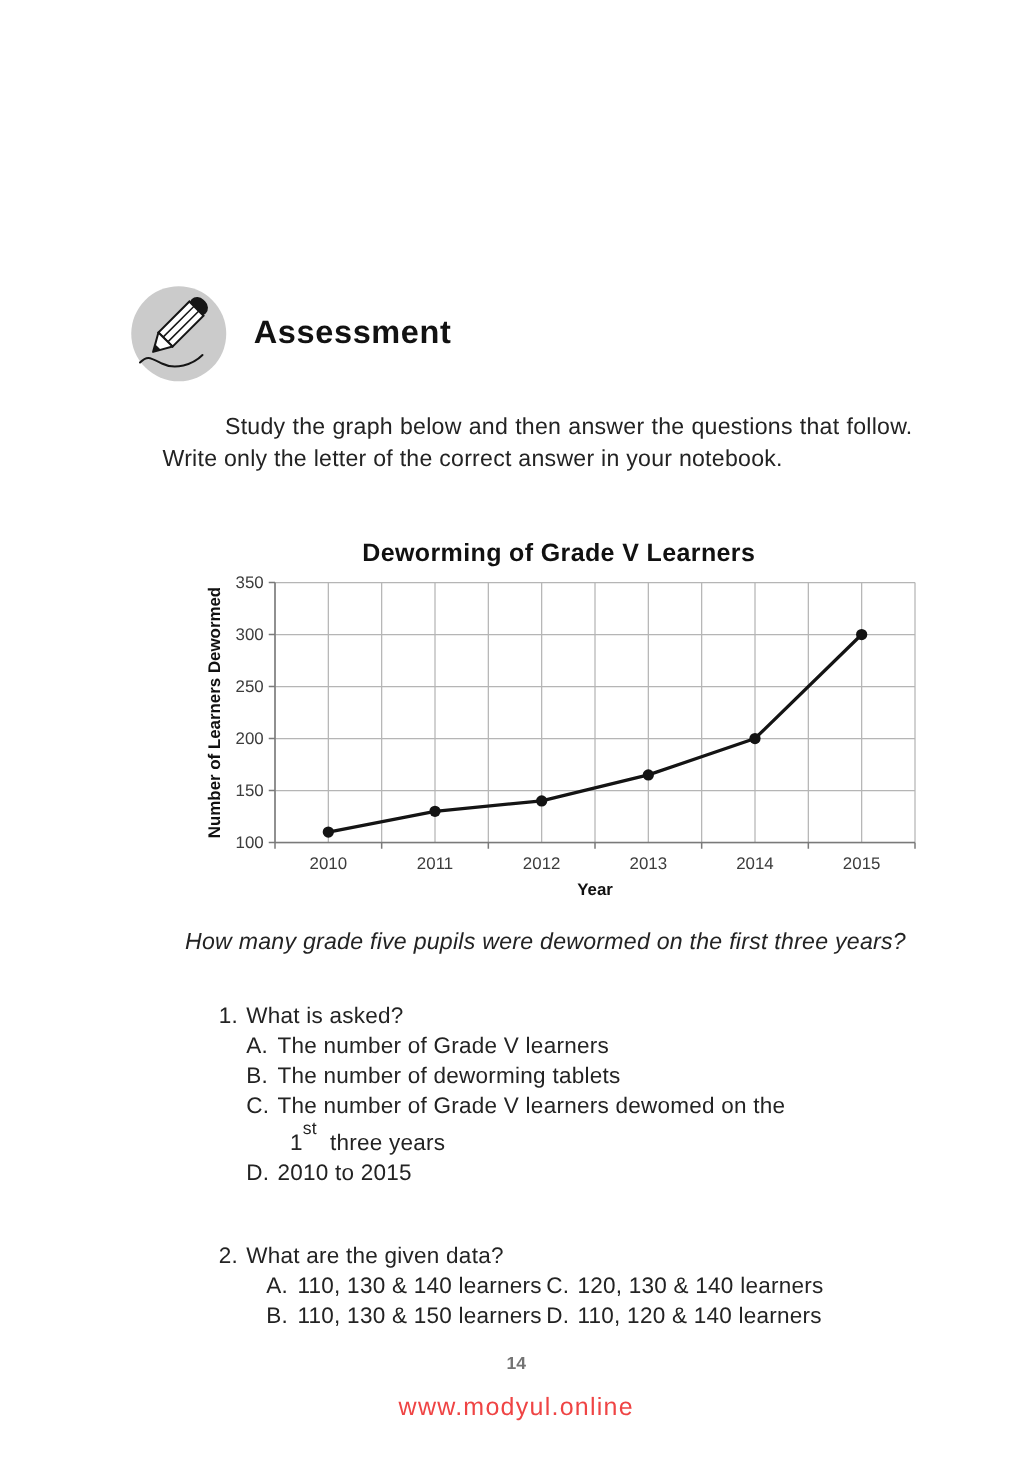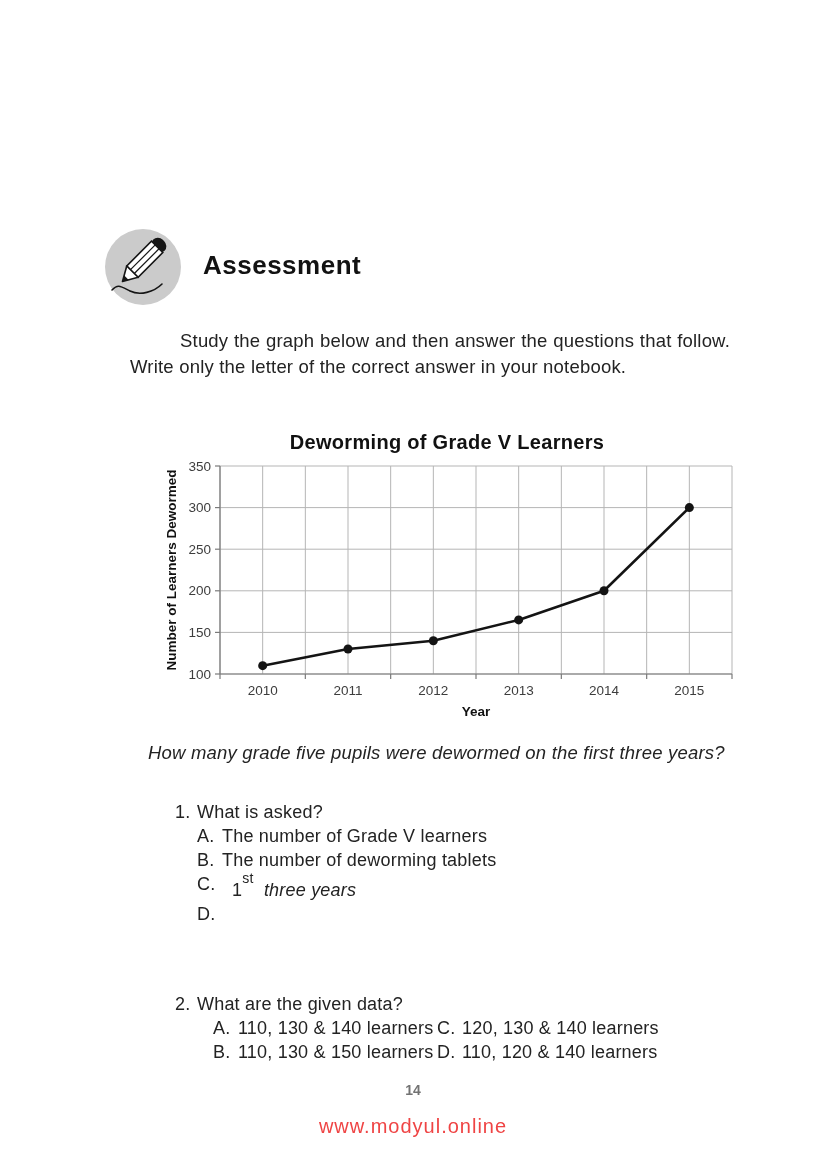--- a/index.html
+++ b/index.html
@@ -47,21 +47,21 @@
   .q1{left:175px;top:800px;width:560px;}
   .q2{left:175px;top:992px;width:600px;}
   .q-head{display:flex;}
   .q-num{width:22px;flex:none;}
   .q-options{margin-left:22px;}
   .q1-option{display:flex;}
   .opt-letter{width:25px;flex:none;}
   .opt-line2{margin-left:0;}
   .opt-line2.shift{margin-left:10px;}
   sup.ord{font-size:14px;position:relative;top:-6px;}
-  .pre{white-space:pre-wrap;font-style:italic;}
+  .pre{white-space:pre-wrap;}
   .q2-grid{display:grid;grid-template-columns:224px auto;margin-left:38px;}
   .q2-cell .opt-letter{display:inline-block;}
 
   
   .page-num{
     left:0;top:1082px;width:826px;text-align:center;
     font-size:14px;font-weight:bold;color:#737373;
   }
   .watermark{
     left:0;top:1115px;width:826px;text-align:center;
@@ -165,26 +165,28 @@
         <span class="opt-letter">A.</span>
         <div>The number of Grade V learners</div>
       </div>
       <div class="q1-option">
         <span class="opt-letter">B.</span>
         <div>The number of deworming tablets</div>
       </div>
       <div class="q1-option">
         <span class="opt-letter">C.</span>
         <div>
+          <div>The number of Grade V learners dewomed on the</div>
           <div class="opt-line2 shift"><span>1</span><sup class="ord">st</sup><span class="pre">  three years</span></div>
         </div>
       </div>
       <div class="q1-option">
         <span class="opt-letter">D.</span>
         <div>
+          <div class="opt-line2">2010 to 2015</div>
         </div>
       </div>
     </div>
   </div>
 
   <div class="abs qblock q2">
     <div class="q-head">
       <span class="q-num">2.</span>
       <span>What are the given data?</span>
     </div>

